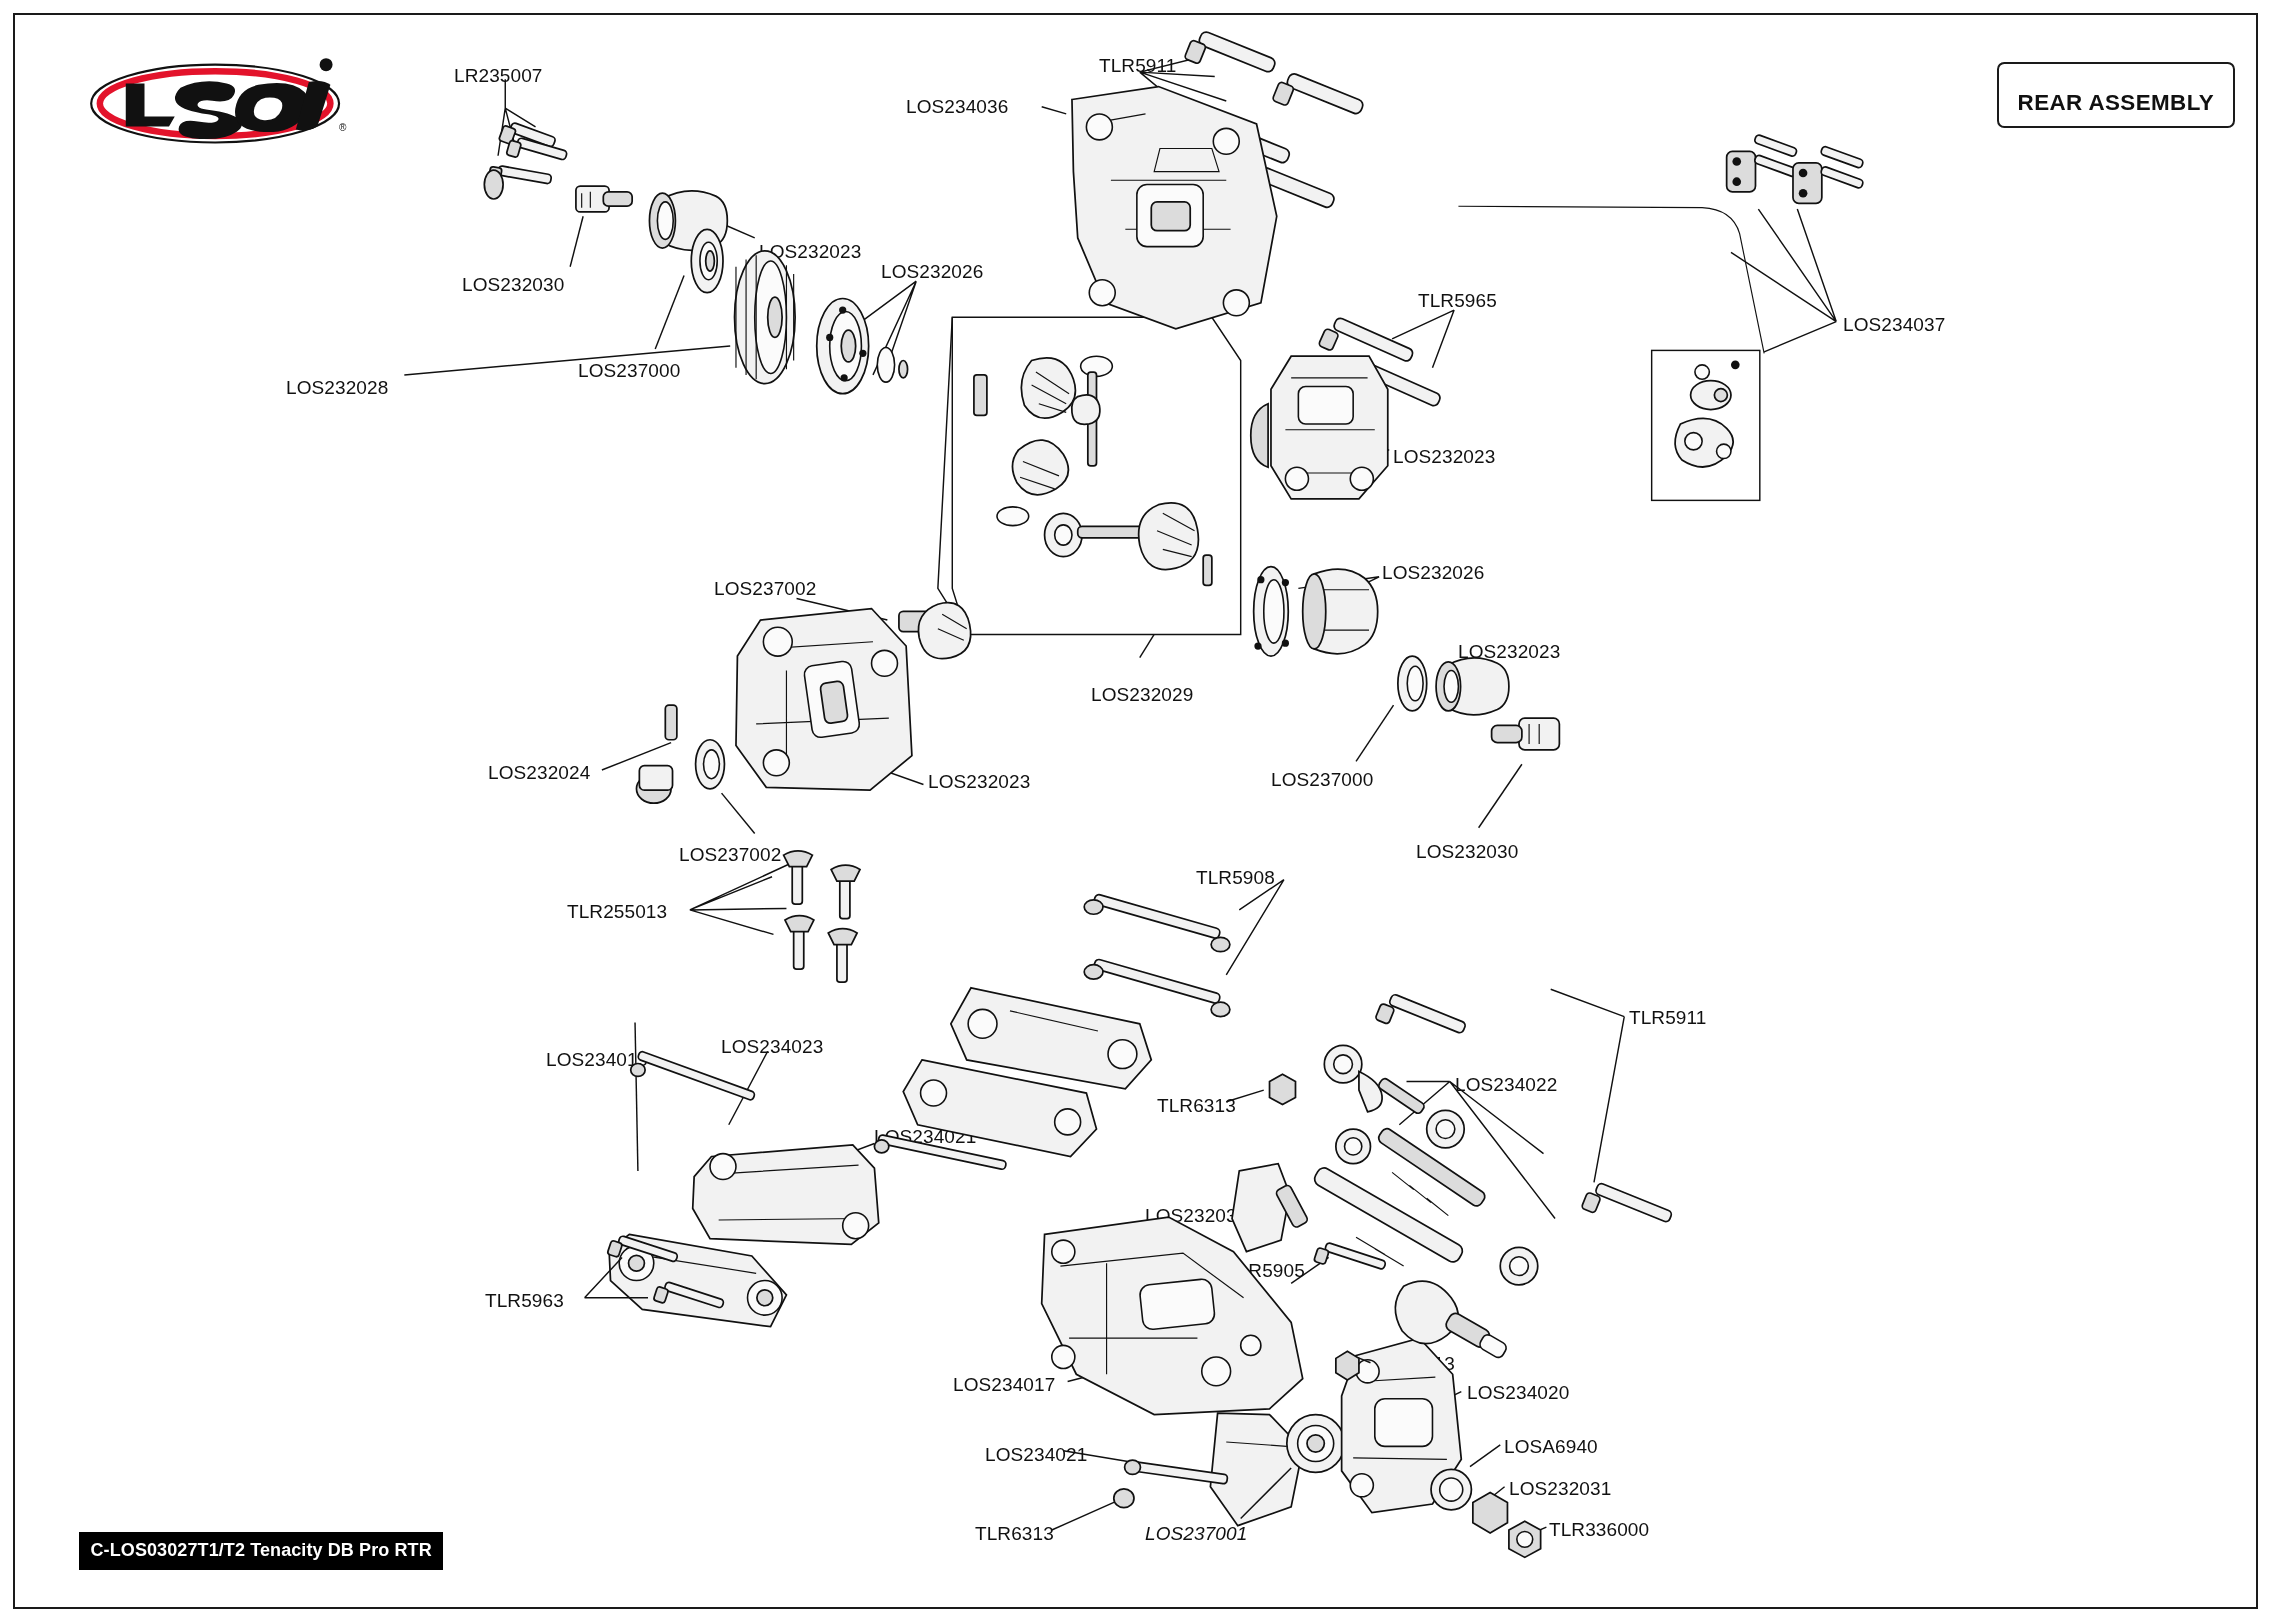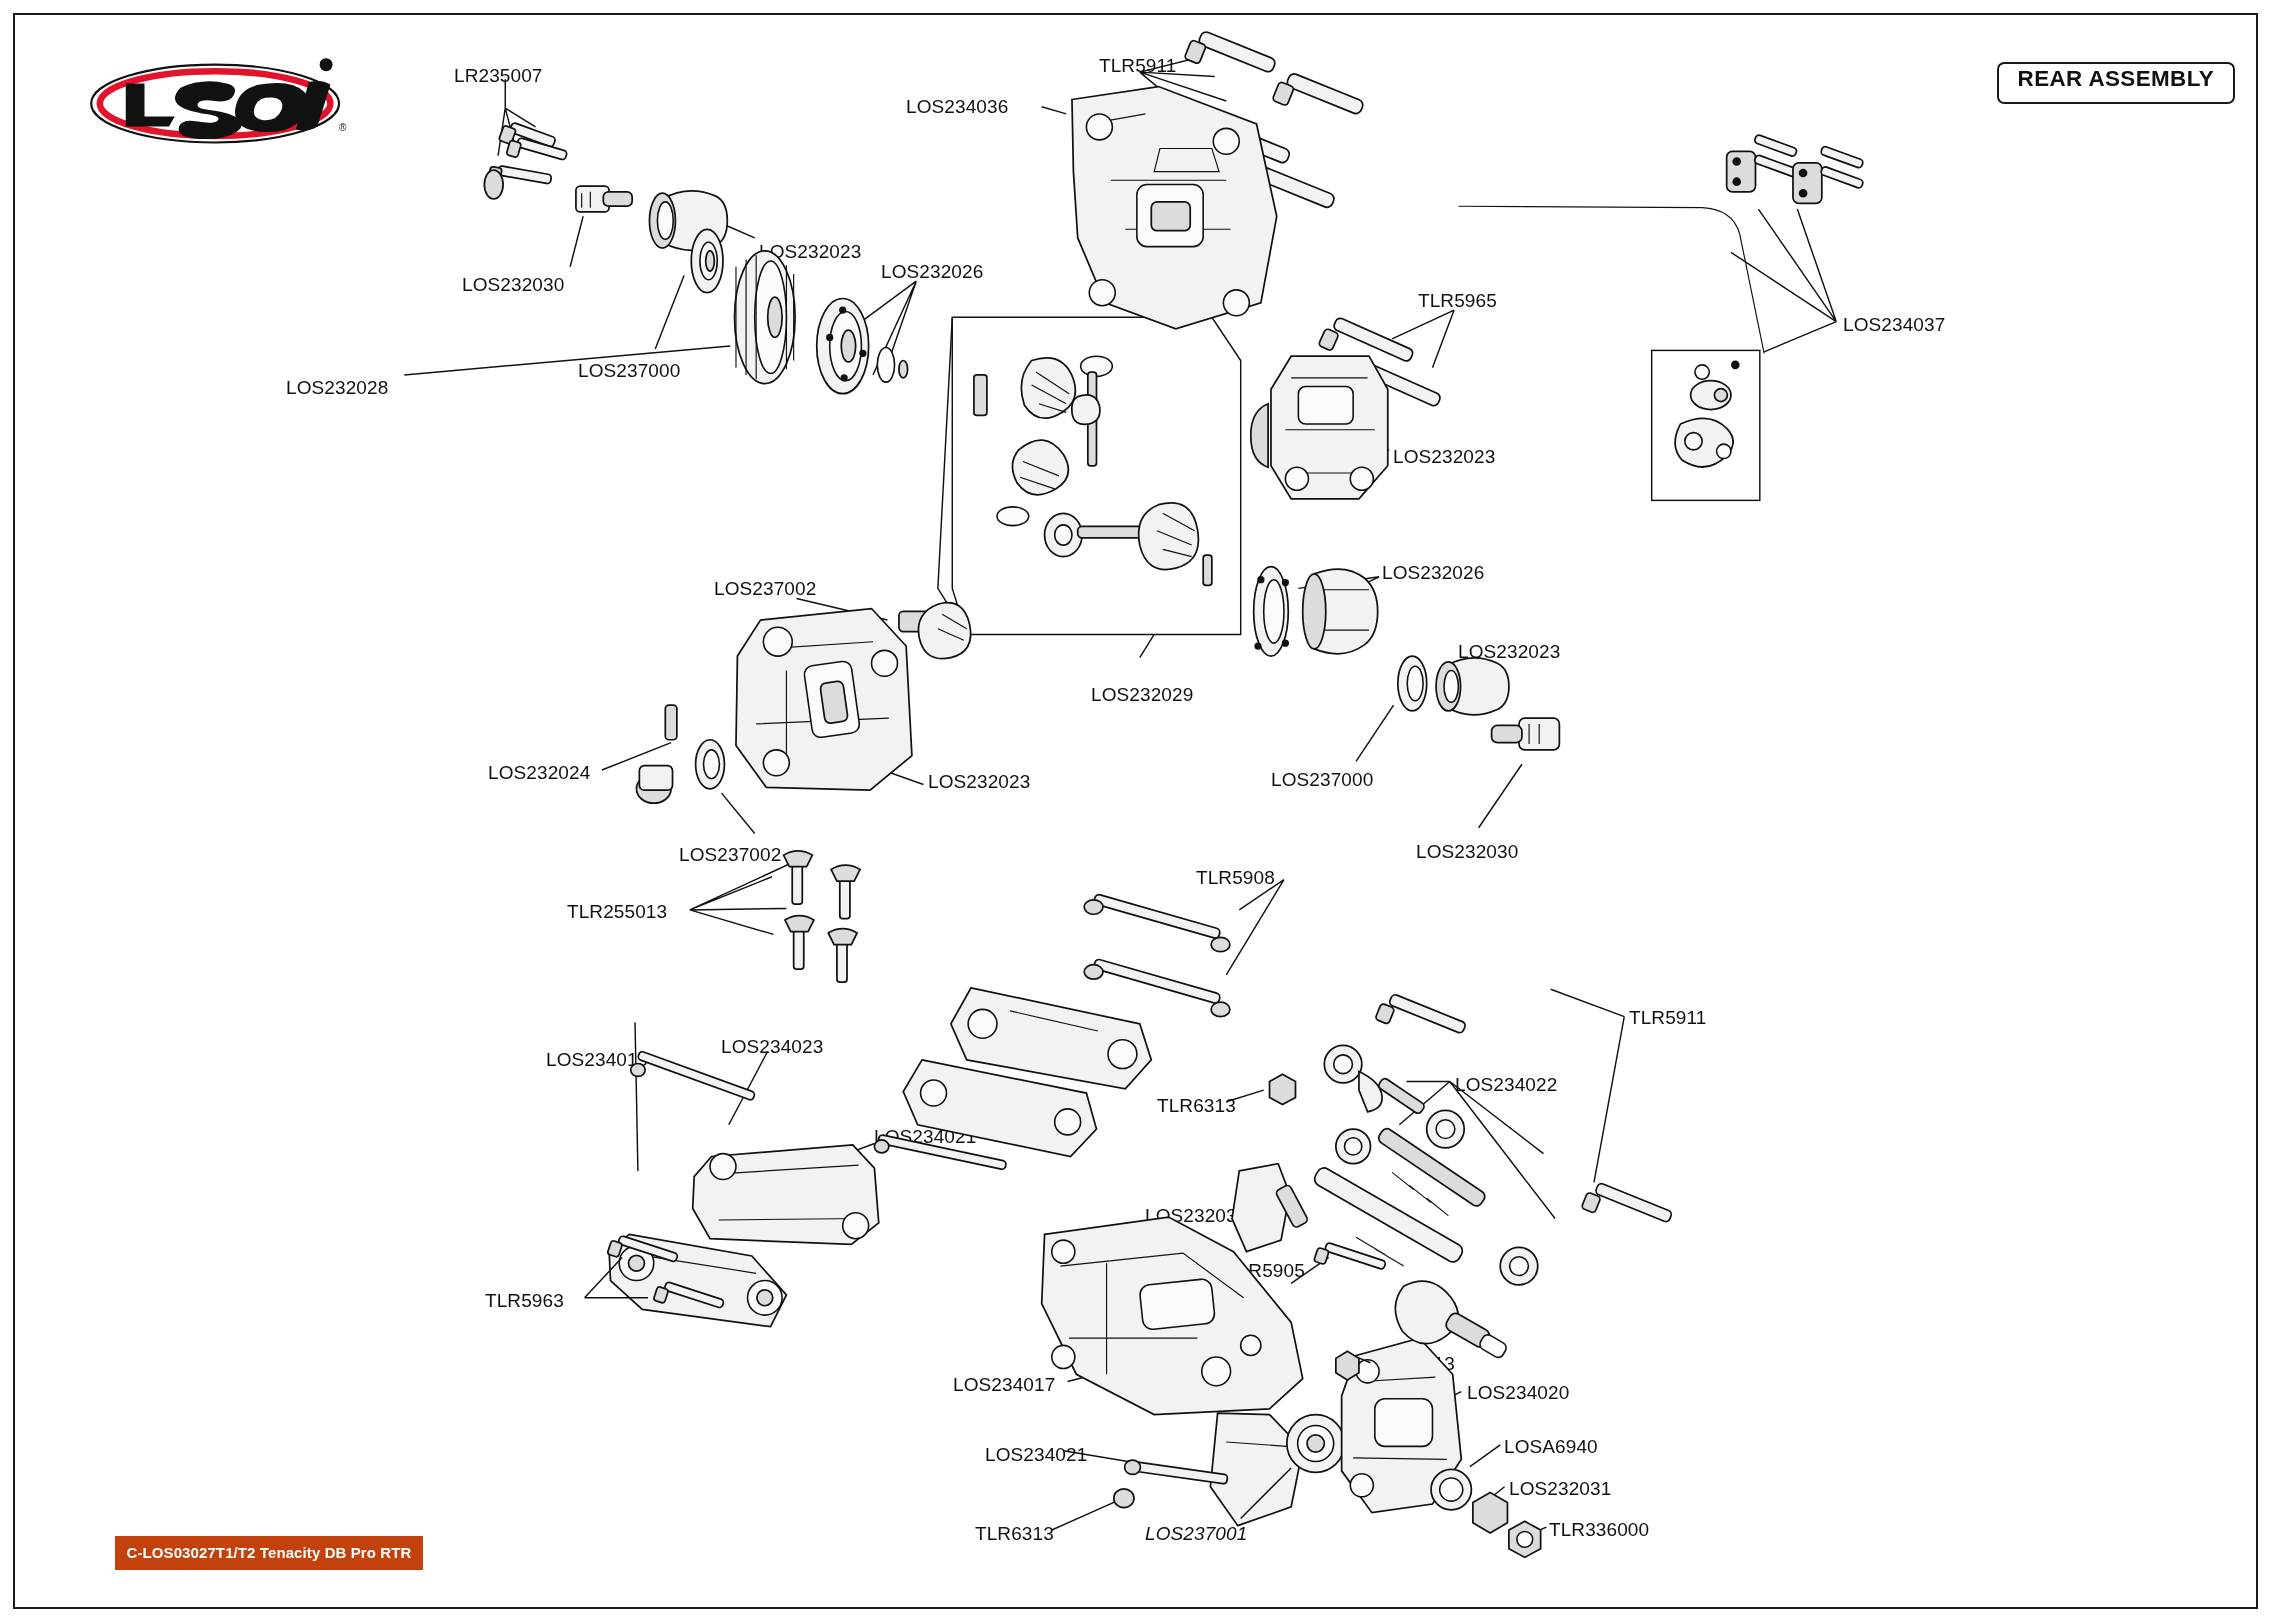--- a/index.html
+++ b/index.html
@@ -30,42 +30,41 @@
     box-sizing: border-box;
   }
 
   
   .title-block {
     position: absolute;
     right: 38px;
     top: 62px;
     border: 2.2px solid #1a1a1a;
     border-radius: 7.2px;
-    padding: 2px 19px 10px 19px;
+    padding: 26px 19px 10px 19px;
     font-size: 22.4px;
     font-weight: bold;
     letter-spacing: 0.4px;
     background: #fff;
     color: #111;
     white-space: nowrap;
   }
 
   
   .footer-block {
     position: absolute;
     left: 79px;
     bottom: 53px;
-    background: #c2410c;
+    background: #000000;
     color: #ffffff;
-    font-size: 15px;
+    font-size: 18px;
     font-weight: bold;
     padding: 8px 11.5px 8.7px 11.5px;
     letter-spacing: 0.1px;
     white-space: nowrap;
-    margin-left: 36px;
   }
 
   
   .logo {
     position: absolute;
     left: 88px;
     top: 56px;
     width: 260px;
     height: 98px;
   }

